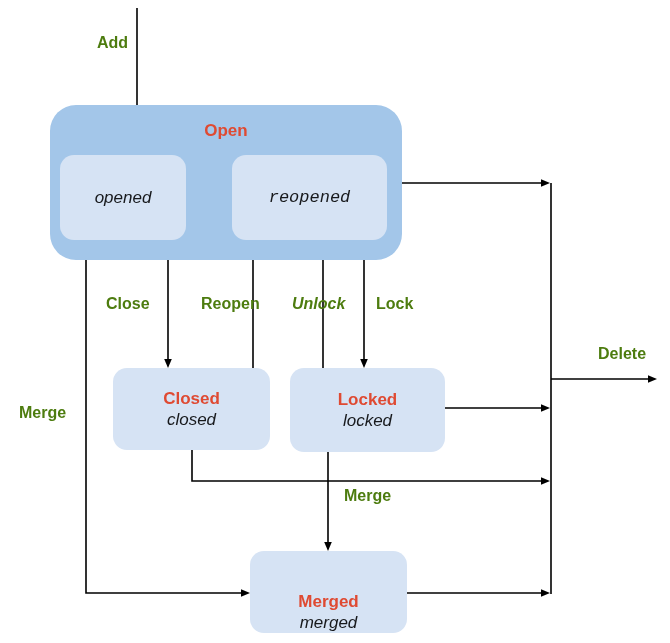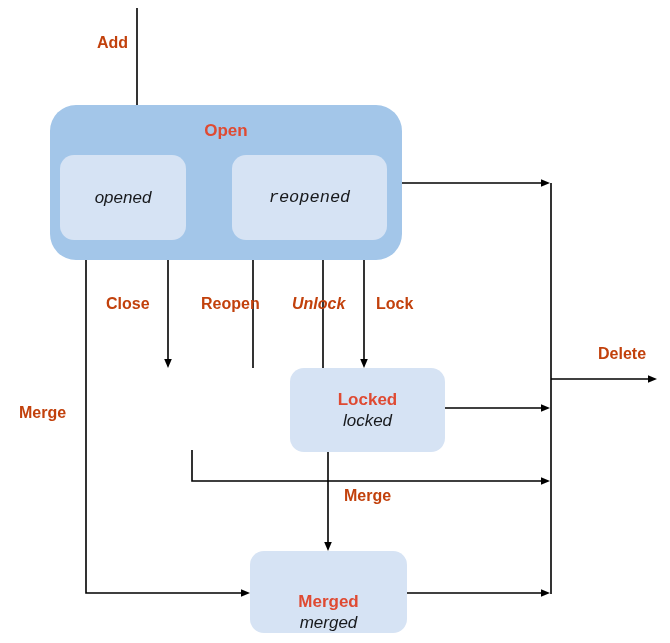--- a/index.html
+++ b/index.html
@@ -47,21 +47,21 @@
     font-size: 17px;
     color: #17191c;
   }
   .state-title {
     font-weight: 700;
     font-size: 17px;
     color: #df4a32;
   }
   .t-label {
     position: absolute;
-    color: #c2410c;
+    color: #4d7c0f;
     font-weight: 700;
     font-size: 16px;
     white-space: nowrap;
   }
   
   #open-group   { left: 50px;  top: 105px; width: 352px; height: 155px; }
   #opened-box   { left: 60px;  top: 155px; width: 126px; height: 85px; }
   #reopened-box { left: 232px; top: 155px; width: 155px; height: 85px; font-family: Liberation Mono, monospace; }
   #closed-box   { left: 113px; top: 368px; width: 157px; height: 82px; }
   #locked-box   { left: 290px; top: 368px; width: 155px; height: 84px; }
@@ -132,20 +132,24 @@
   <div class="state-group" id="open-group">
     <div class="group-title">Open</div>
   </div>
   <div class="state" id="opened-box">
     <span class="state-name">opened</span>
   </div>
   <div class="state" id="reopened-box">
     <span class="state-name">reopened</span>
   </div>
 
+  <div class="state" id="closed-box">
+    <span class="state-title">Closed</span>
+    <span class="state-name">closed</span>
+  </div>
 
   <div class="state" id="locked-box">
     <span class="state-title">Locked</span>
     <span class="state-name">locked</span>
   </div>
 
   <div class="state" id="merged-box">
     <span class="state-title">Merged</span>
     <span class="state-name">merged</span>
   </div>

